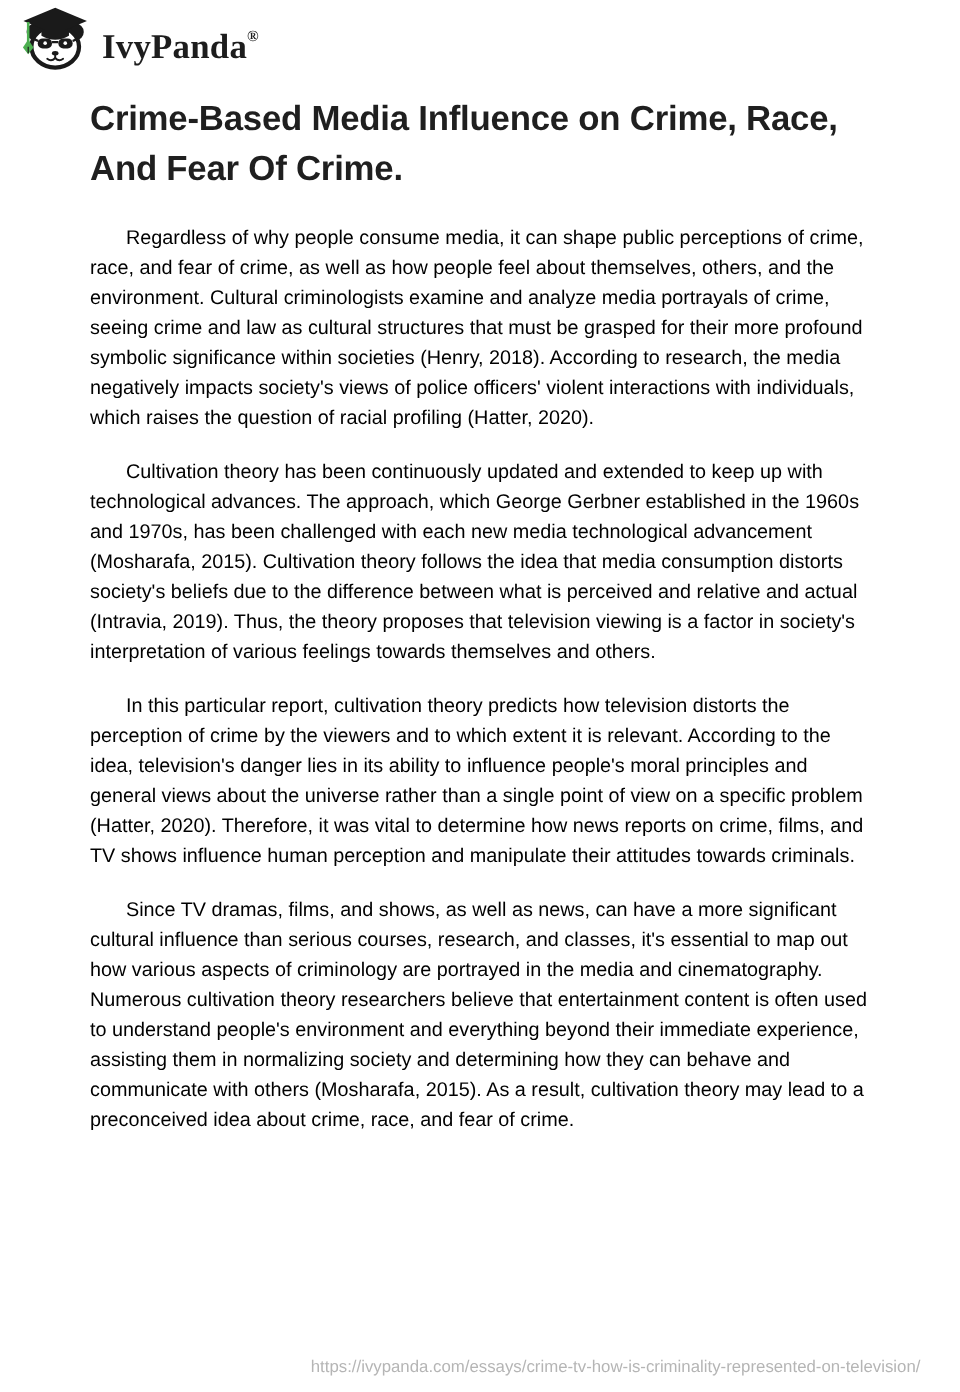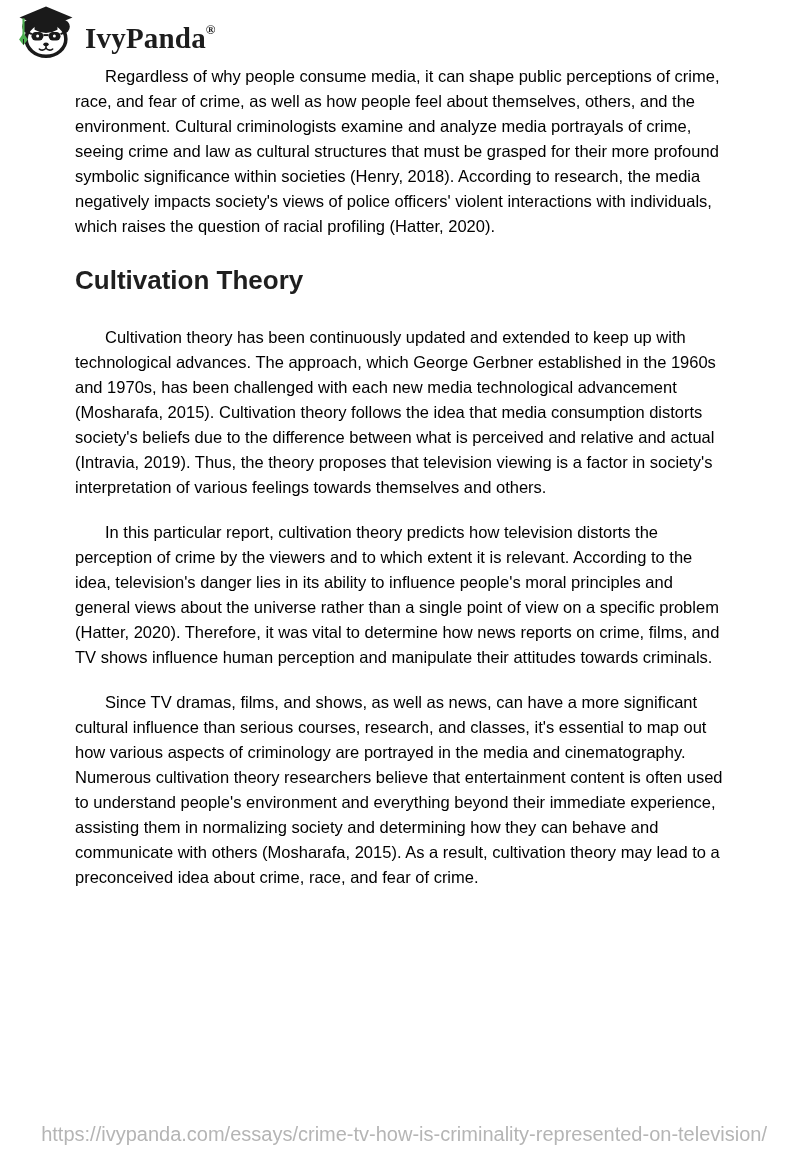--- a/index.html
+++ b/index.html
@@ -75,21 +75,21 @@
     color: #000000;
     text-indent: 30px;
     margin: 0 0 20px 0;
   }
 
   
   .footer {
     position: absolute;
     right: 33px;
     bottom: 14px;
-    font-size: 20px;
+    font-size: 14px;
     color: #b5b5b5;
     text-decoration: none;
   }
 </style>
 </head>
 <body>
 
 <div class="header">
   <div class="brand">
     <span class="brand-logo">
@@ -118,23 +118,23 @@
         <line x1="8.5" y1="15.5" x2="8.5" y2="36" stroke="#4caf50" stroke-width="2.4"></line>
         <polygon points="8.5,32 3.5,39.5 8.5,46 13.5,39.5" fill="#4caf50"></polygon>
         <path d="M8.5 39 v6" stroke="#1a1a1a" stroke-width="1.1"></path>
       </svg>
     </span>
     <span class="brand-text"><span>IvyPanda</span><span class="brand-reg">®</span></span>
   </div>
 </div>
 
 <div class="content">
+  <h1 class="main-heading">Crime-Based Media Influence on Crime, Race, And Fear Of Crime.</h1>
 
   <p class="para">Regardless of why people consume media, it can shape public perceptions of crime, race, and fear of crime, as well as how people feel about themselves, others, and the environment. Cultural criminologists examine and analyze media portrayals of crime, seeing crime and law as cultural structures that must be grasped for their more profound symbolic significance within societies (Henry, 2018). According to research, the media negatively impacts society's views of police officers' violent interactions with individuals, which raises the question of racial profiling (Hatter, 2020).</p>
 
-  <h2 class="section-heading">Cultivation Theory</h2>
 
   <p class="para">Cultivation theory has been continuously updated and extended to keep up with technological advances. The approach, which George Gerbner established in the 1960s and 1970s, has been challenged with each new media technological advancement (Mosharafa, 2015). Cultivation theory follows the idea that media consumption distorts society's beliefs due to the difference between what is perceived and relative and actual (Intravia, 2019). Thus, the theory proposes that television viewing is a factor in society's interpretation of various feelings towards themselves and others.</p>
   <p class="para">In this particular report, cultivation theory predicts how television distorts the perception of crime by the viewers and to which extent it is relevant. According to the idea, television's danger lies in its ability to influence people's moral principles and general views about the universe rather than a single point of view on a specific problem (Hatter, 2020). Therefore, it was vital to determine how news reports on crime, films, and TV shows influence human perception and manipulate their attitudes towards criminals.</p>
   <p class="para">Since TV dramas, films, and shows, as well as news, can have a more significant cultural influence than serious courses, research, and classes, it's essential to map out how various aspects of criminology are portrayed in the media and cinematography. Numerous cultivation theory researchers believe that entertainment content is often used to understand people's environment and everything beyond their immediate experience, assisting them in normalizing society and determining how they can behave and communicate with others (Mosharafa, 2015). As a result, cultivation theory may lead to a preconceived idea about crime, race, and fear of crime.</p>
 </div>
 
 <a class="footer">https://ivypanda.com/essays/crime-tv-how-is-criminality-represented-on-television/</a>
 
 </body></html>

